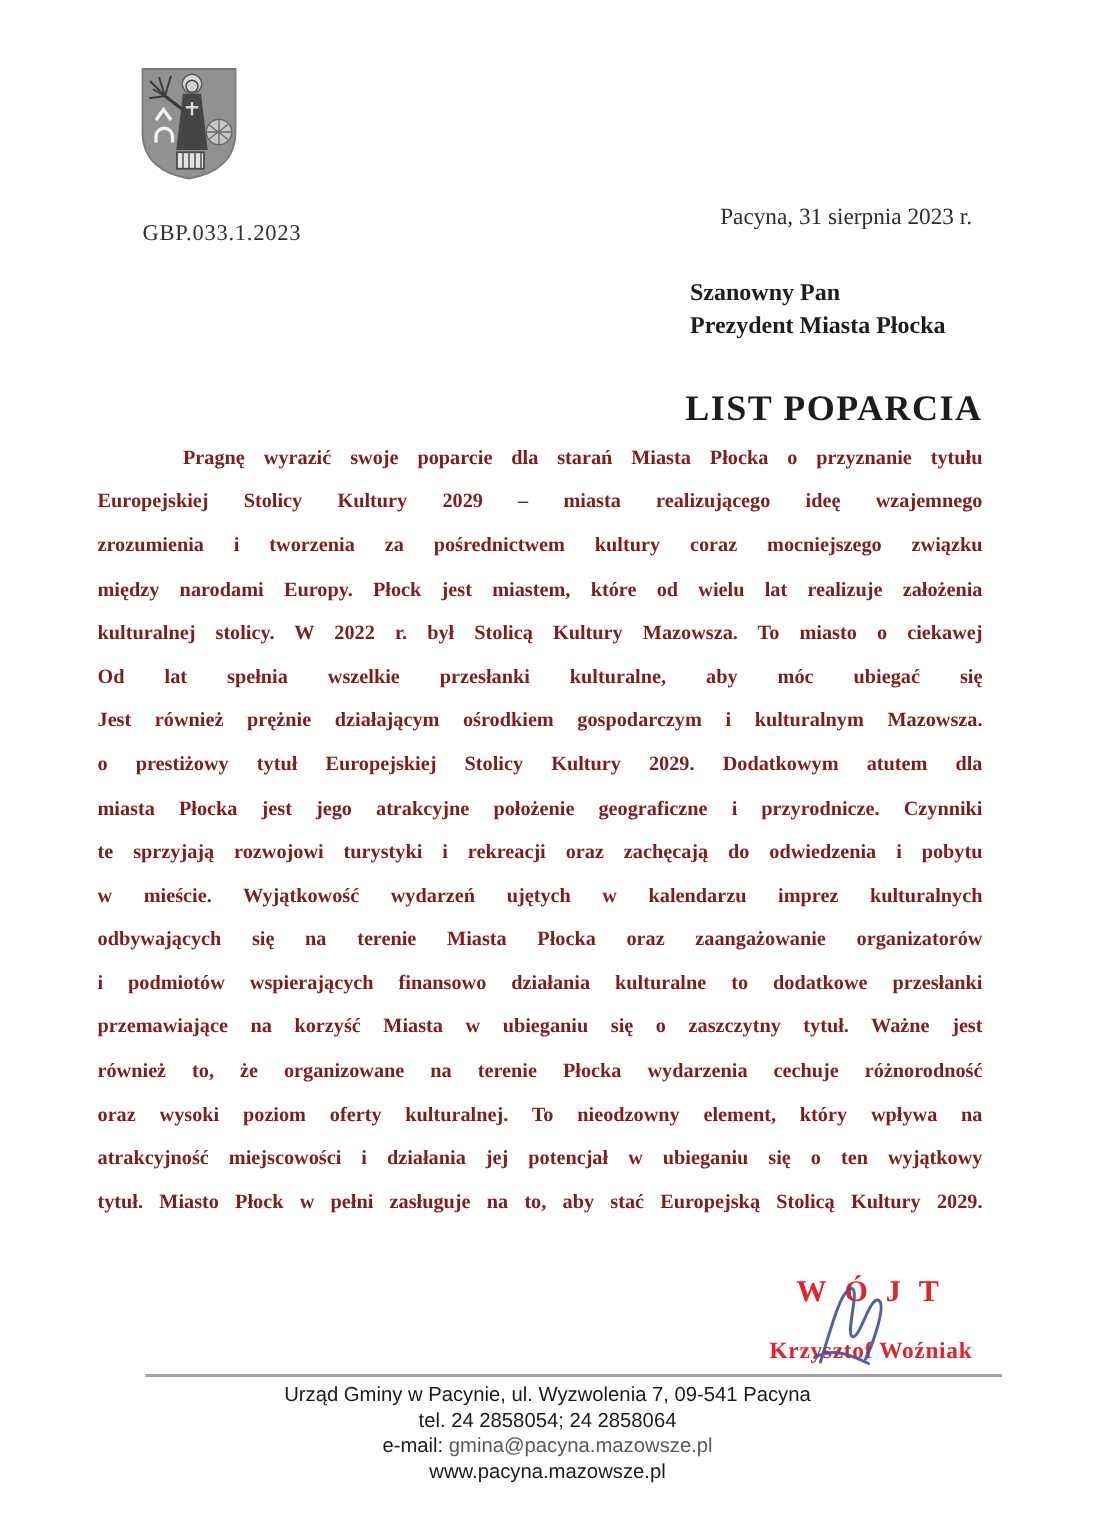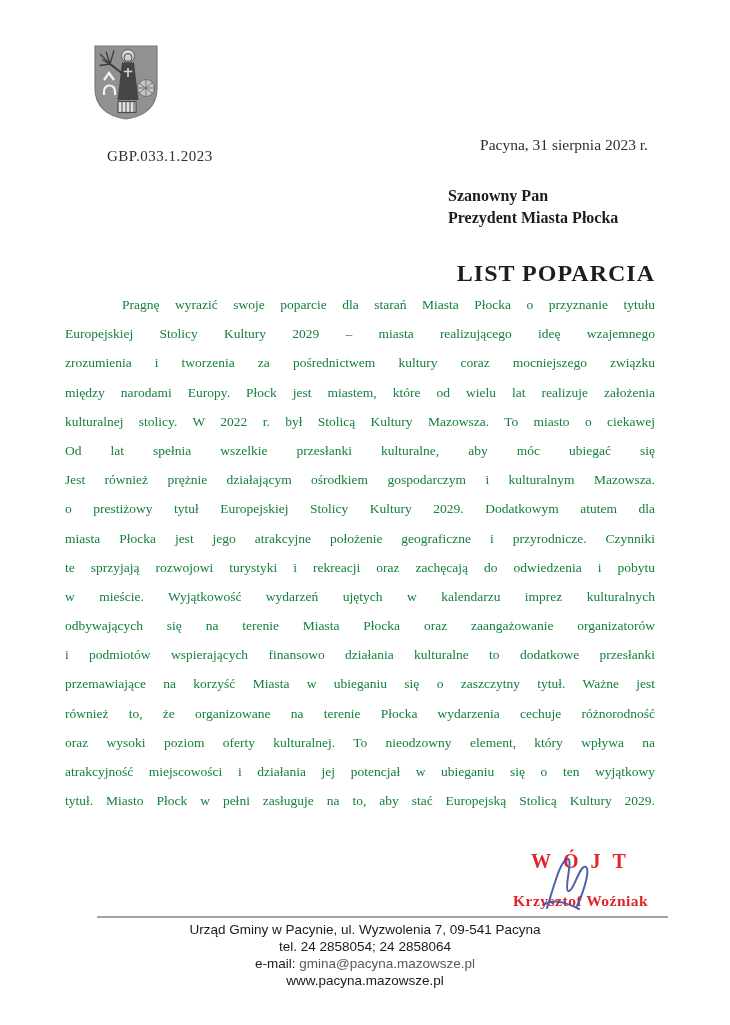--- a/index.html
+++ b/index.html
@@ -9,38 +9,38 @@
     height: 1025px;
     margin: 0 auto;
     background: #ffffff;
     font-family: "Liberation Serif", serif;
     color: #222222;
     overflow: hidden;
   }
   .coat-of-arms { position: absolute; left: 92px; top: 43px; }
   .ref-number {
     position: absolute; left: 95px; top: 148px;
-    font-size: 15px; letter-spacing: 0.5px; color: #2e2e2e; margin-left: 12px;
+    font-size: 15px; letter-spacing: 0.5px; color: #2e2e2e;
   }
   .date-line {
     position: absolute; right: 82px; top: 136px;
     font-size: 15.5px; color: #2e2e2e;
   }
   .addressee {
-    position: absolute; left: 448px; top: 185px;
+    position: absolute; left: 460px; top: 185px;
     font-size: 16px; font-weight: bold; line-height: 21.5px; color: #1d1d1d;
   }
   .letter-title {
     position: absolute; left: 65px; top: 260px; width: 590px;
     text-align: right; font-size: 24px; font-weight: bold;
     letter-spacing: 1px; color: #1d1d1d;
   }
   .letter-body {
     position: absolute; left: 65px; top: 290px; width: 590px;
-    font-size: 13.5px; color: #15803d;
+    font-size: 13.5px; color: #7f1d1d; font-weight: bold;
   }
   .body-line {
     height: 29.2px; line-height: 29.2px;
     text-align: justify; text-align-last: justify;
     word-spacing: -1px; white-space: normal; overflow: hidden;
   }
   .body-line.indent { padding-left: 57px; }
   .signature { position: absolute; left: 0; top: 0; }
   .stamp-title {
     position: absolute; left: 531px; top: 850px;

